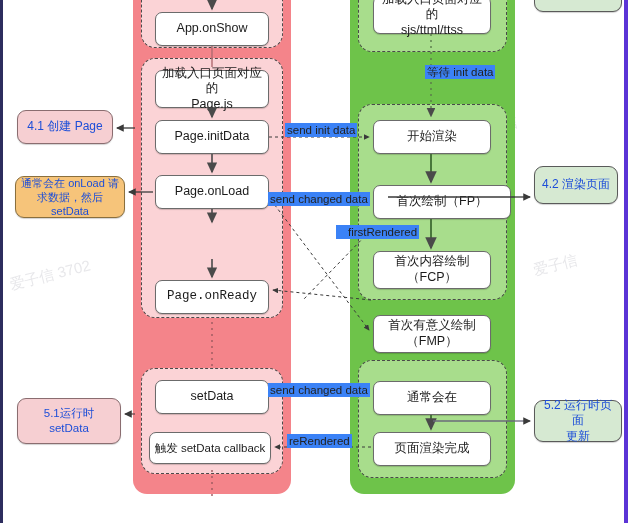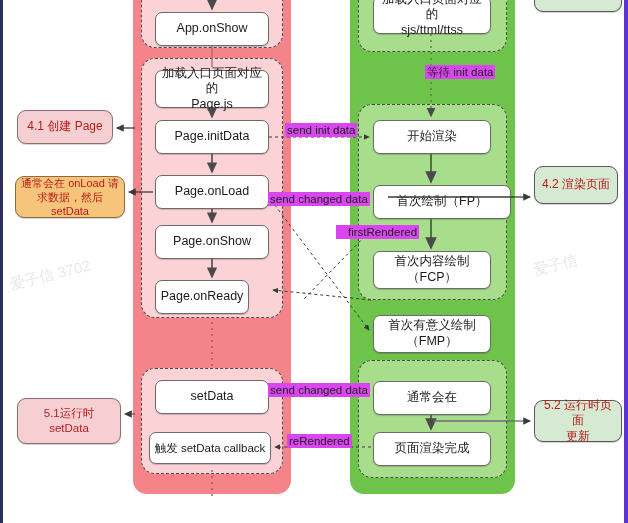--- a/index.html
+++ b/index.html
@@ -60,34 +60,34 @@
   .side{
     position:absolute;
     border-radius:9px;
     box-sizing:border-box;
     display:flex;
     align-items:center;
     justify-content:center;
     text-align:center;
     font-size:12px;
     line-height:1.3;
-    color:#b91c1c;
+    color:#1d4ed8;
     border:1.2px solid #7a7a7a;
     white-space:pre-line;
     padding:16px 5px;
     box-shadow:0 1px 1px rgba(0,0,0,.18);
   }
   .side.rose{background:#f6cfd2;border-color:#8a6d70;}
   .side.amber{background:#f6c47a;border-color:#8a6f3d;}
   .side.mint{background:#d6e9d2;border-color:#5a5a5a;}
 
   
   .edgelabel{
     position:absolute;
-    background:#d946ef;
+    background:#3b82f6;
     color:#222;
     font-size:11.5px;
     line-height:1.25;
     padding:0 2px;
     white-space:nowrap;
   }
 
   
   svg#wires{
     position:absolute;left:0;top:0;
@@ -138,23 +138,22 @@
 
   <div class="node" style="left:152px;top:12px;width:114px;height:34px;">App.onShow</div>
 
   <div class="node" style="left:152px;top:70px;width:114px;height:38px;">加载入口页面对应的
 Page.js</div>
 
   <div class="node" style="left:152px;top:120px;width:114px;height:34px;">Page.initData</div>
 
   <div class="node" style="left:152px;top:175px;width:114px;height:34px;">Page.onLoad</div>
 
-  <div class="node" style="left:152px;top:225px;width:114px;height:34px;">Page.onShow</div>
-
-  <div class="node" style="left:152px;top:280px;width:94px;height:34px;">Page.onReady</div>
+
+  <div class="node" style="left:152px;top:280px;width:114px;height:34px;font-family:Liberation Mono, monospace;">Page.onReady</div>
 
   <div class="node" style="left:152px;top:380px;width:114px;height:34px;">setData</div>
 
   <div class="node" style="left:146px;top:432px;width:122px;height:32px;font-size:11.5px;">触发 setData callback</div>
 
   <div class="node" style="left:370px;top:-4px;width:118px;height:38px;">加载入口页面对应的
 sjs/ttml/ttss</div>
 
   <div class="node" style="left:370px;top:120px;width:118px;height:34px;">开始渲染</div>
 

